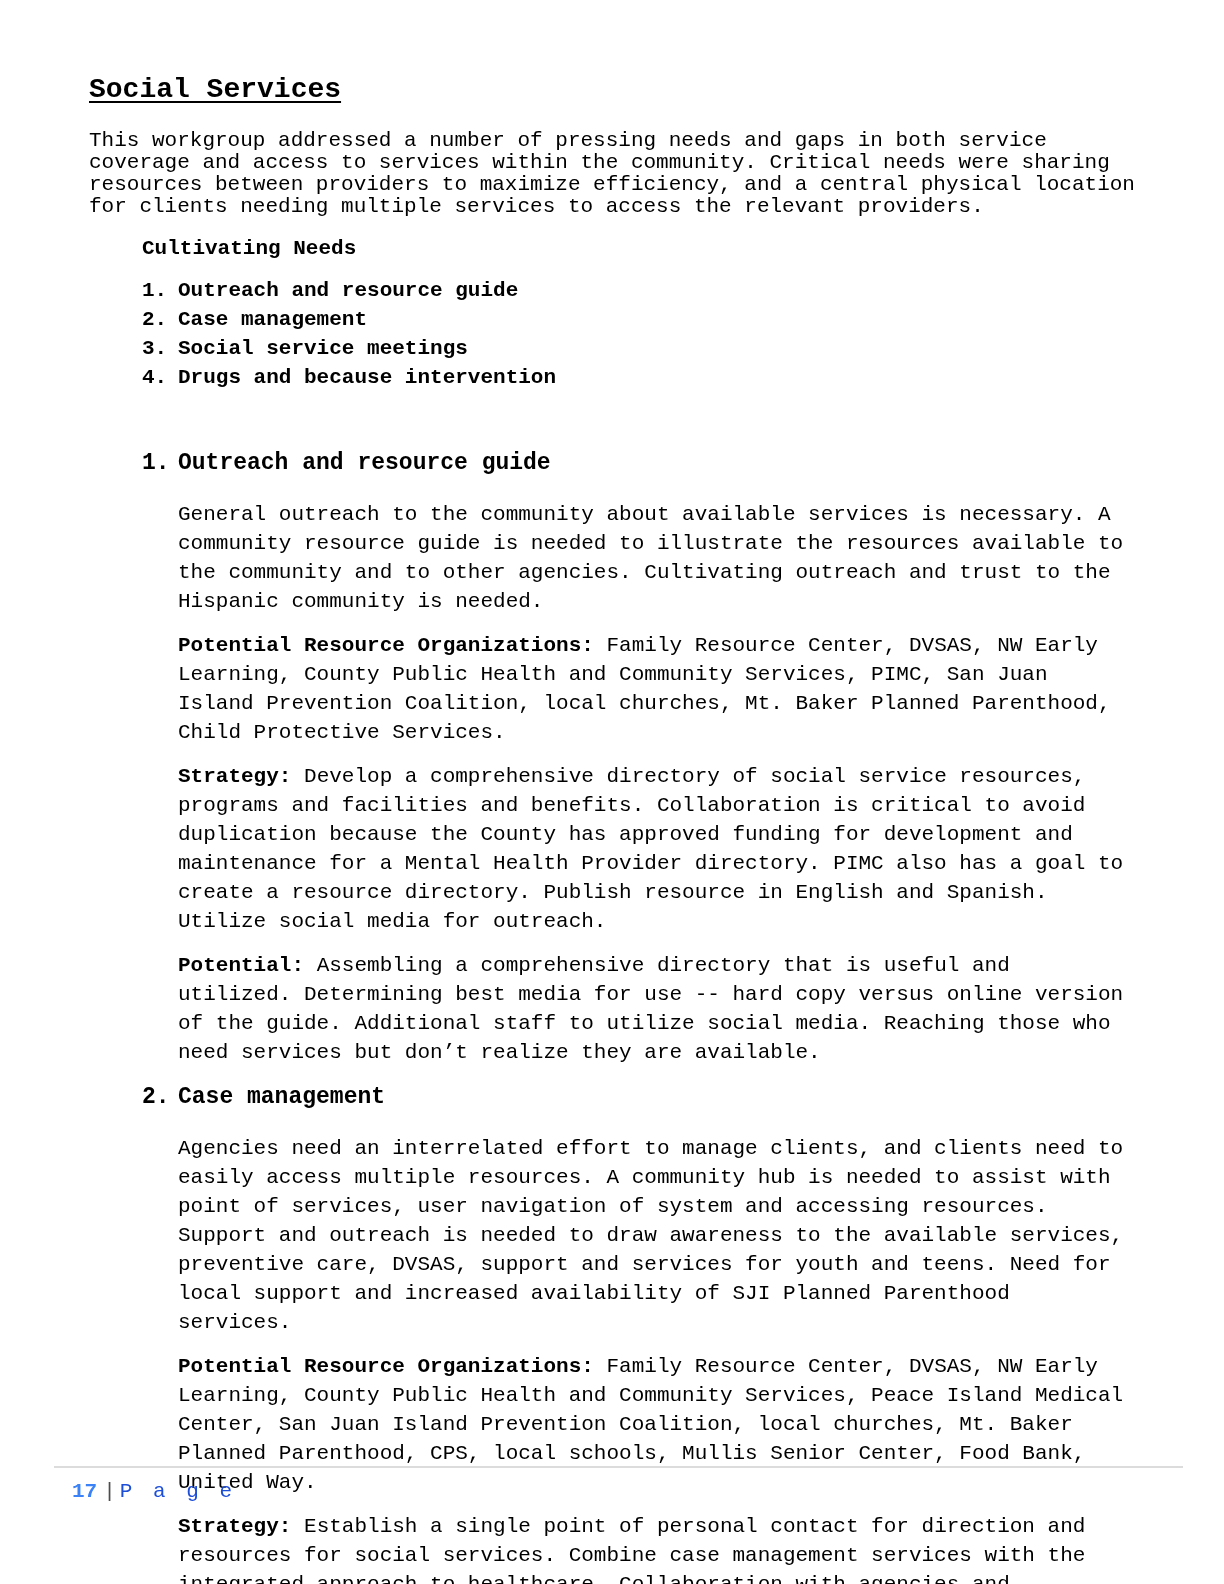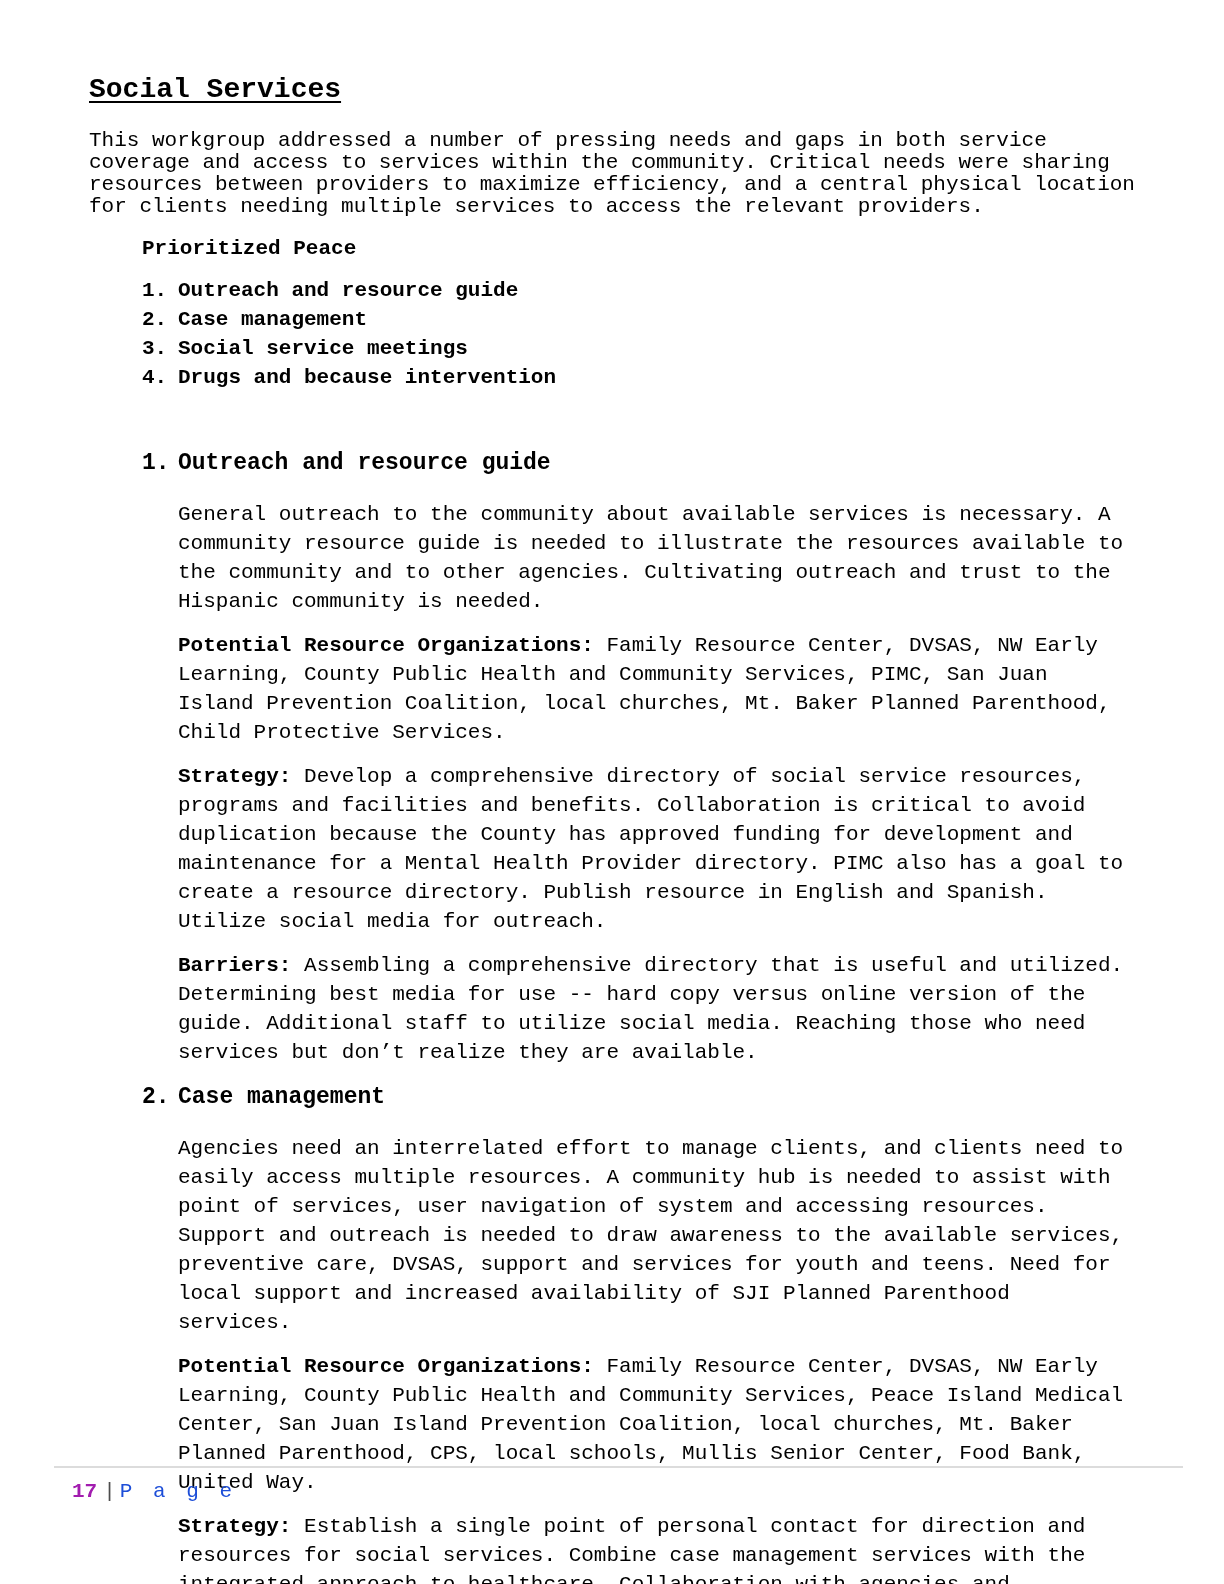--- a/index.html
+++ b/index.html
@@ -83,41 +83,41 @@
   }
   .footer {
     position: absolute;
     left: 72px;
     top: 1479px;
     font-size: 21px;
     line-height: 26px;
   }
   .footer .page-num {
     font-weight: bold;
-    color: #a21caf;
+    color: #3b82f6;
   }
   .footer .sep {
     color: #4d4d4d;
     padding: 0 4px 0 6px;
   }
   .footer .page-word {
     color: #1d4ed8;
     letter-spacing: 4px;
   }
 </style>
 </head>
 <body>
 
 <div class="page">
 
   <h1 class="doc-title">Social Services</h1>
 
   <p class="intro">This workgroup addressed a number of pressing needs and gaps in both service coverage and access to services within the community.  Critical needs were sharing resources between providers to maximize efficiency, and a central physical location for clients needing multiple services to access the relevant providers.</p>
 
-  <div class="pn-heading">Prioritized Peace</div>
+  <div class="pn-heading">Cultivating Needs</div>
 
   <div class="pn-list" id="pn-list">
       <div class="pn-item">
         <span class="num">1.</span>
         <span>Outreach and resource guide</span>
       </div>
       <div class="pn-item">
         <span class="num">2.</span>
         <span>Case management</span>
       </div>
@@ -133,21 +133,21 @@
 
   <div id="sections">
       <div class="section">
         <div class="section-heading">
           <span class="num">1.</span>
           <span>Outreach and resource guide</span>
         </div>
         <p class="para"><span>General outreach to the community about available services is necessary.  A community resource guide is needed to illustrate the resources available to the community and to other agencies. Cultivating outreach and trust to the Hispanic community is needed.</span></p>
         <p class="para"><span class="lead">Potential Resource Organizations:</span><span> Family Resource Center, DVSAS, NW Early Learning, County Public Health and Community Services, PIMC, San Juan Island Prevention Coalition, local churches, Mt. Baker Planned Parenthood, Child Protective Services.</span></p>
         <p class="para"><span class="lead">Strategy:</span><span> Develop a comprehensive directory of social service resources, programs and facilities and benefits. Collaboration is critical to avoid duplication because the County has approved funding for development and maintenance for a Mental Health Provider directory. PIMC also has a goal to create a resource directory.  Publish resource in English and Spanish.  Utilize social media for outreach.</span></p>
-        <p class="para"><span class="lead">Barriers:</span><span> Assembling a comprehensive directory that is useful and utilized. Determining best media for use -- hard copy versus online version of the guide. Additional staff to utilize social media. Reaching those who need services but don’t realize they are available.</span></p>
+        <p class="para"><span class="lead">Potential:</span><span> Assembling a comprehensive directory that is useful and utilized. Determining best media for use -- hard copy versus online version of the guide. Additional staff to utilize social media. Reaching those who need services but don’t realize they are available.</span></p>
       </div>
       <div class="section">
         <div class="section-heading">
           <span class="num">2.</span>
           <span>Case management</span>
         </div>
         <p class="para"><span>Agencies need an interrelated effort to manage clients, and clients need to easily access multiple resources. A community hub is needed to assist with point of services, user navigation of system and accessing resources. Support and outreach is needed to draw awareness to the available services, preventive care, DVSAS, support and services for youth and teens.  Need for local support and increased availability of SJI Planned Parenthood services.</span></p>
         <p class="para"><span class="lead">Potential Resource Organizations:</span><span> Family Resource Center, DVSAS, NW Early Learning, County Public Health and Community Services, Peace Island Medical Center, San Juan Island Prevention Coalition, local churches, Mt. Baker Planned Parenthood, CPS, local schools, Mullis Senior Center, Food Bank, United Way.</span></p>
         <p class="para"><span class="lead">Strategy:</span><span> Establish a single point of personal contact for direction and resources for social services. Combine case management services with the integrated approach to healthcare. Collaboration with agencies and organizations, specifically PIMC, to institute a process or protocol for case management and networking between healthcare and social services.</span></p>
       </div>

